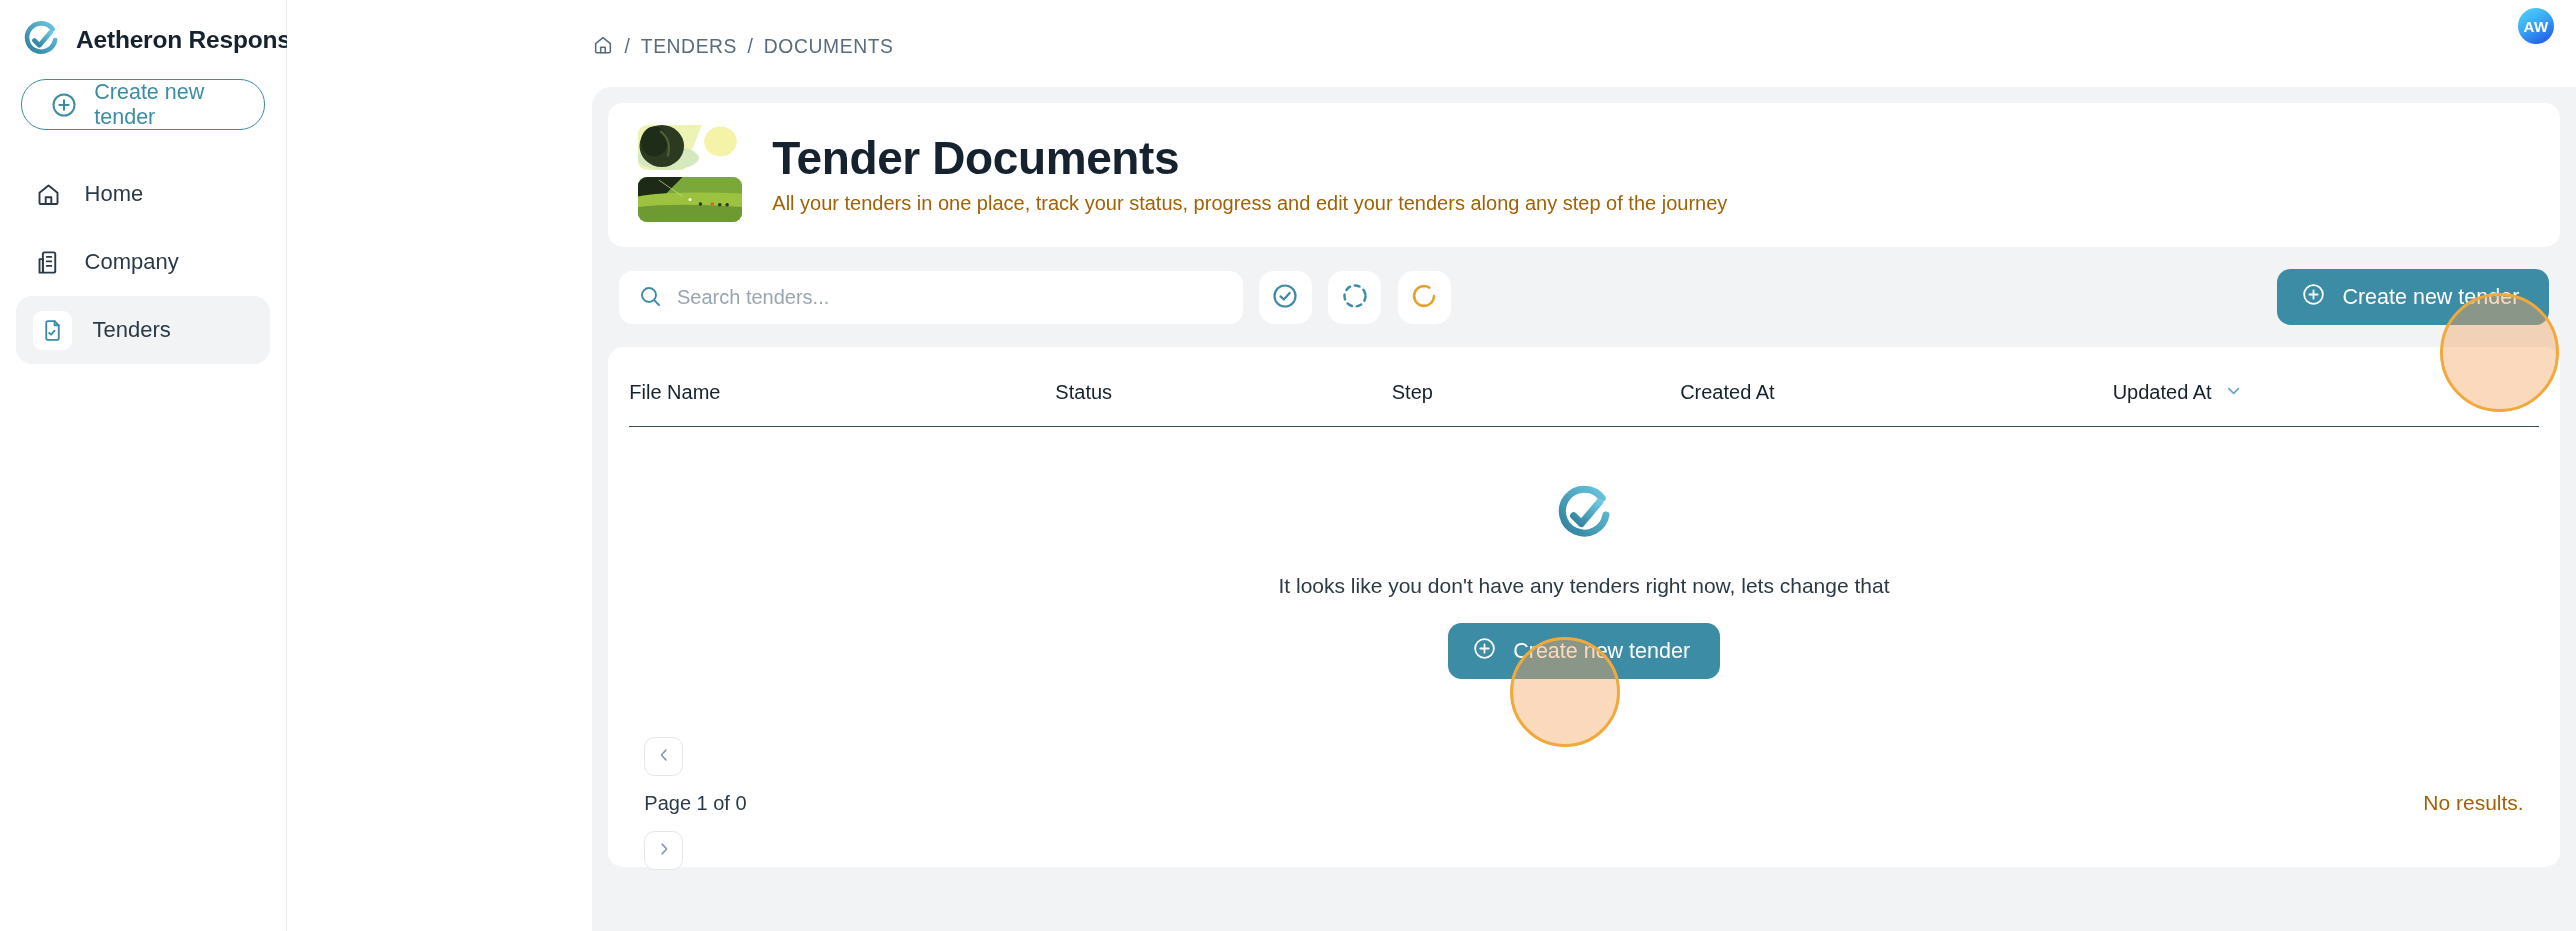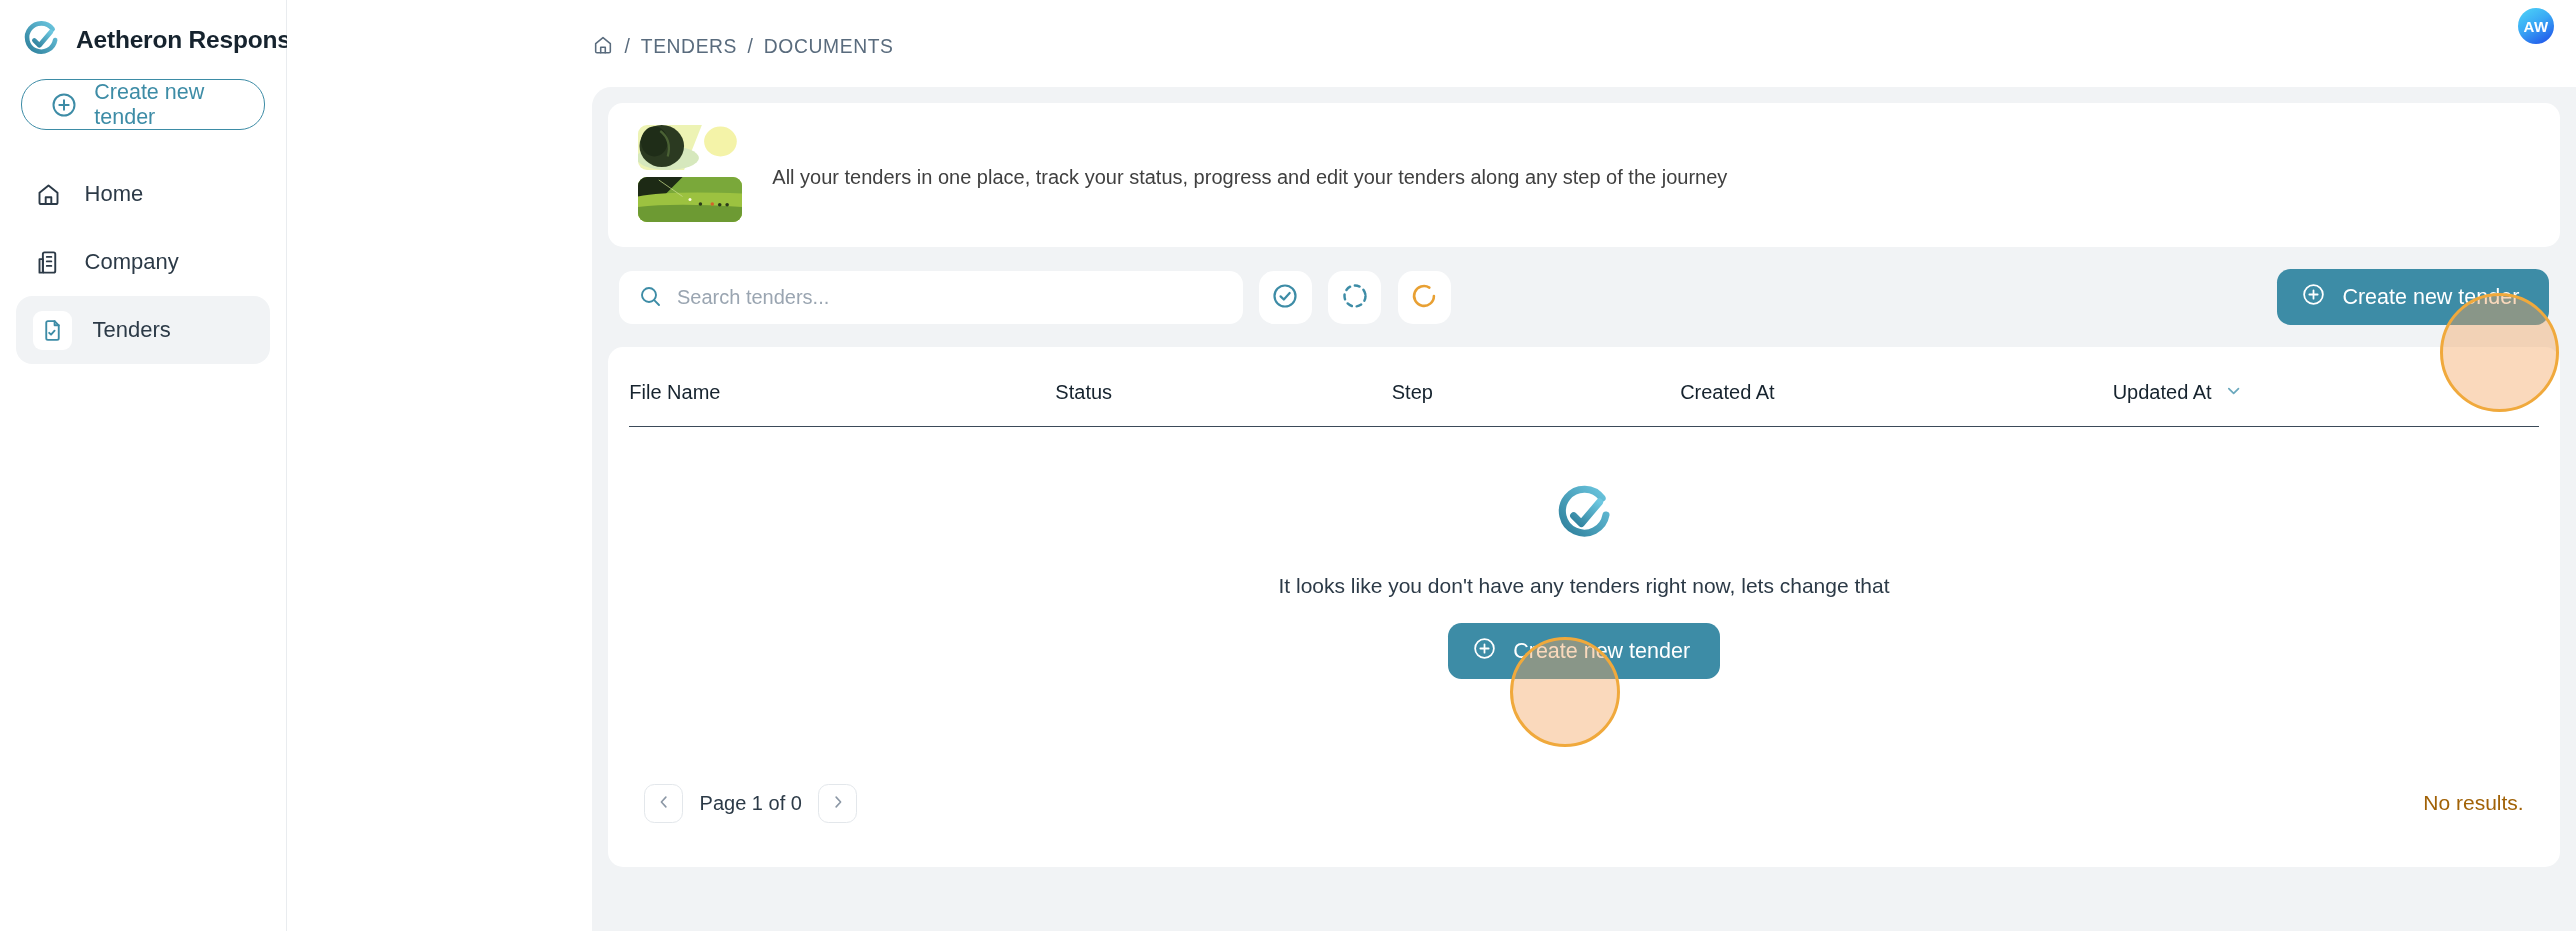--- a/index.html
+++ b/index.html
@@ -77,21 +77,21 @@
   
   .header-card {
     background: #ffffff;
     border-radius: 15px;
     padding: 22px 30px 25px 30px;
     display: flex; align-items: center; gap: 30px;
   }
   .hero-img { width: 104px; height: 97px; flex: 0 0 104px; display: flex; flex-direction: column; gap: 7.4px; }
   .hero-top, .hero-bottom { width: 104px; height: 45px; border-radius: 9px; overflow: hidden; }
   .page-title { font-size: 46px; font-weight: 700; color: #16232e; letter-spacing: -0.4px; line-height: 1.12; }
-  .page-sub { font-size: 20px; color: #404040; margin-top: 7.4px; }
+  .page-sub { font-size: 20px; color: #a16207; margin-top: 7.4px; }
 
   
   .toolbar { display: flex; align-items: center; gap: 16.3px; padding: 22px 10.4px 22px 10.4px; }
   .search-box {
     width: 624px; height: 53px; background: #fff; border-radius: 13.4px;
     display: flex; align-items: center; gap: 15px; padding-left: 19.3px;
     cursor: text;
   }
   .search-ph { font-size: 20px; color: #9aa5b1; }
   .filter-btn {
@@ -118,21 +118,21 @@
 
   .empty { flex: 1; display: flex; flex-direction: column; align-items: center; justify-content: center; gap: 25px; padding: 52px 0 67px; }
   .empty-text { font-size: 21px; color: #2c3a47; text-align: center; }
   .create-btn-empty {
     height: 56px; background: #3d8ca6; color: #fff;
     border-radius: 13.4px; display: flex; align-items: center; gap: 16.3px;
     padding: 0 30px 0 24px; font-size: 21.5px; cursor: pointer;
   }
 
   .tfoot { display: flex; align-items: center; height: 104px; padding: 0 15px; }
-  .pager { display: flex; align-items: center; gap: 16.3px; }
+  .pager { display: flex; gap: 16.3px; flex-direction: column; }
   .pg-btn { width: 39px; height: 39px; border: 1.5px solid #e3e7eb; border-radius: 10.4px; display: flex; align-items: center; justify-content: center; cursor: pointer; background: #fff; }
   .pg-label { font-size: 20px; color: #2c3a47; }
   .no-results { margin-left: auto; font-size: 21px; color: #a16207; }
 
   
   .click-hl { position: absolute; border-radius: 50%; background: rgba(244,164,96,.42); border: 3.7px solid #f0a93c; pointer-events: none; }
 </style>
 </head>
 <body>
 
@@ -245,20 +245,21 @@
               <path d="M28 4 L60 26" stroke="#c7dc8a" stroke-width="1" fill="none"></path>
               <circle cx="70" cy="30" r="2" fill="#fdfde8"></circle>
               <circle cx="84" cy="36" r="2.4" fill="#2a3a1c"></circle>
               <circle cx="100" cy="36" r="2.4" fill="#d4622a"></circle>
               <circle cx="110" cy="37" r="2.4" fill="#2a3a1c"></circle>
               <circle cx="120" cy="37" r="2.4" fill="#2a3a1c"></circle>
             </svg>
           </div>
         </div>
         <div>
+          <h1 class="page-title">Tender Documents</h1>
           <p class="page-sub">All your tenders in one place, track your status, progress and edit your tenders along any step of the journey</p>
         </div>
       </div>
 
       <div class="toolbar">
         <div class="search-box">
           <span>
             <svg viewBox="0 0 24 24" width="24" height="24" fill="none" stroke="#3d8ca6" stroke-width="1.9" stroke-linecap="round">
               <circle cx="11" cy="11" r="7"></circle>
                 <path d="M16.2 16.2 L21 21"></path>

